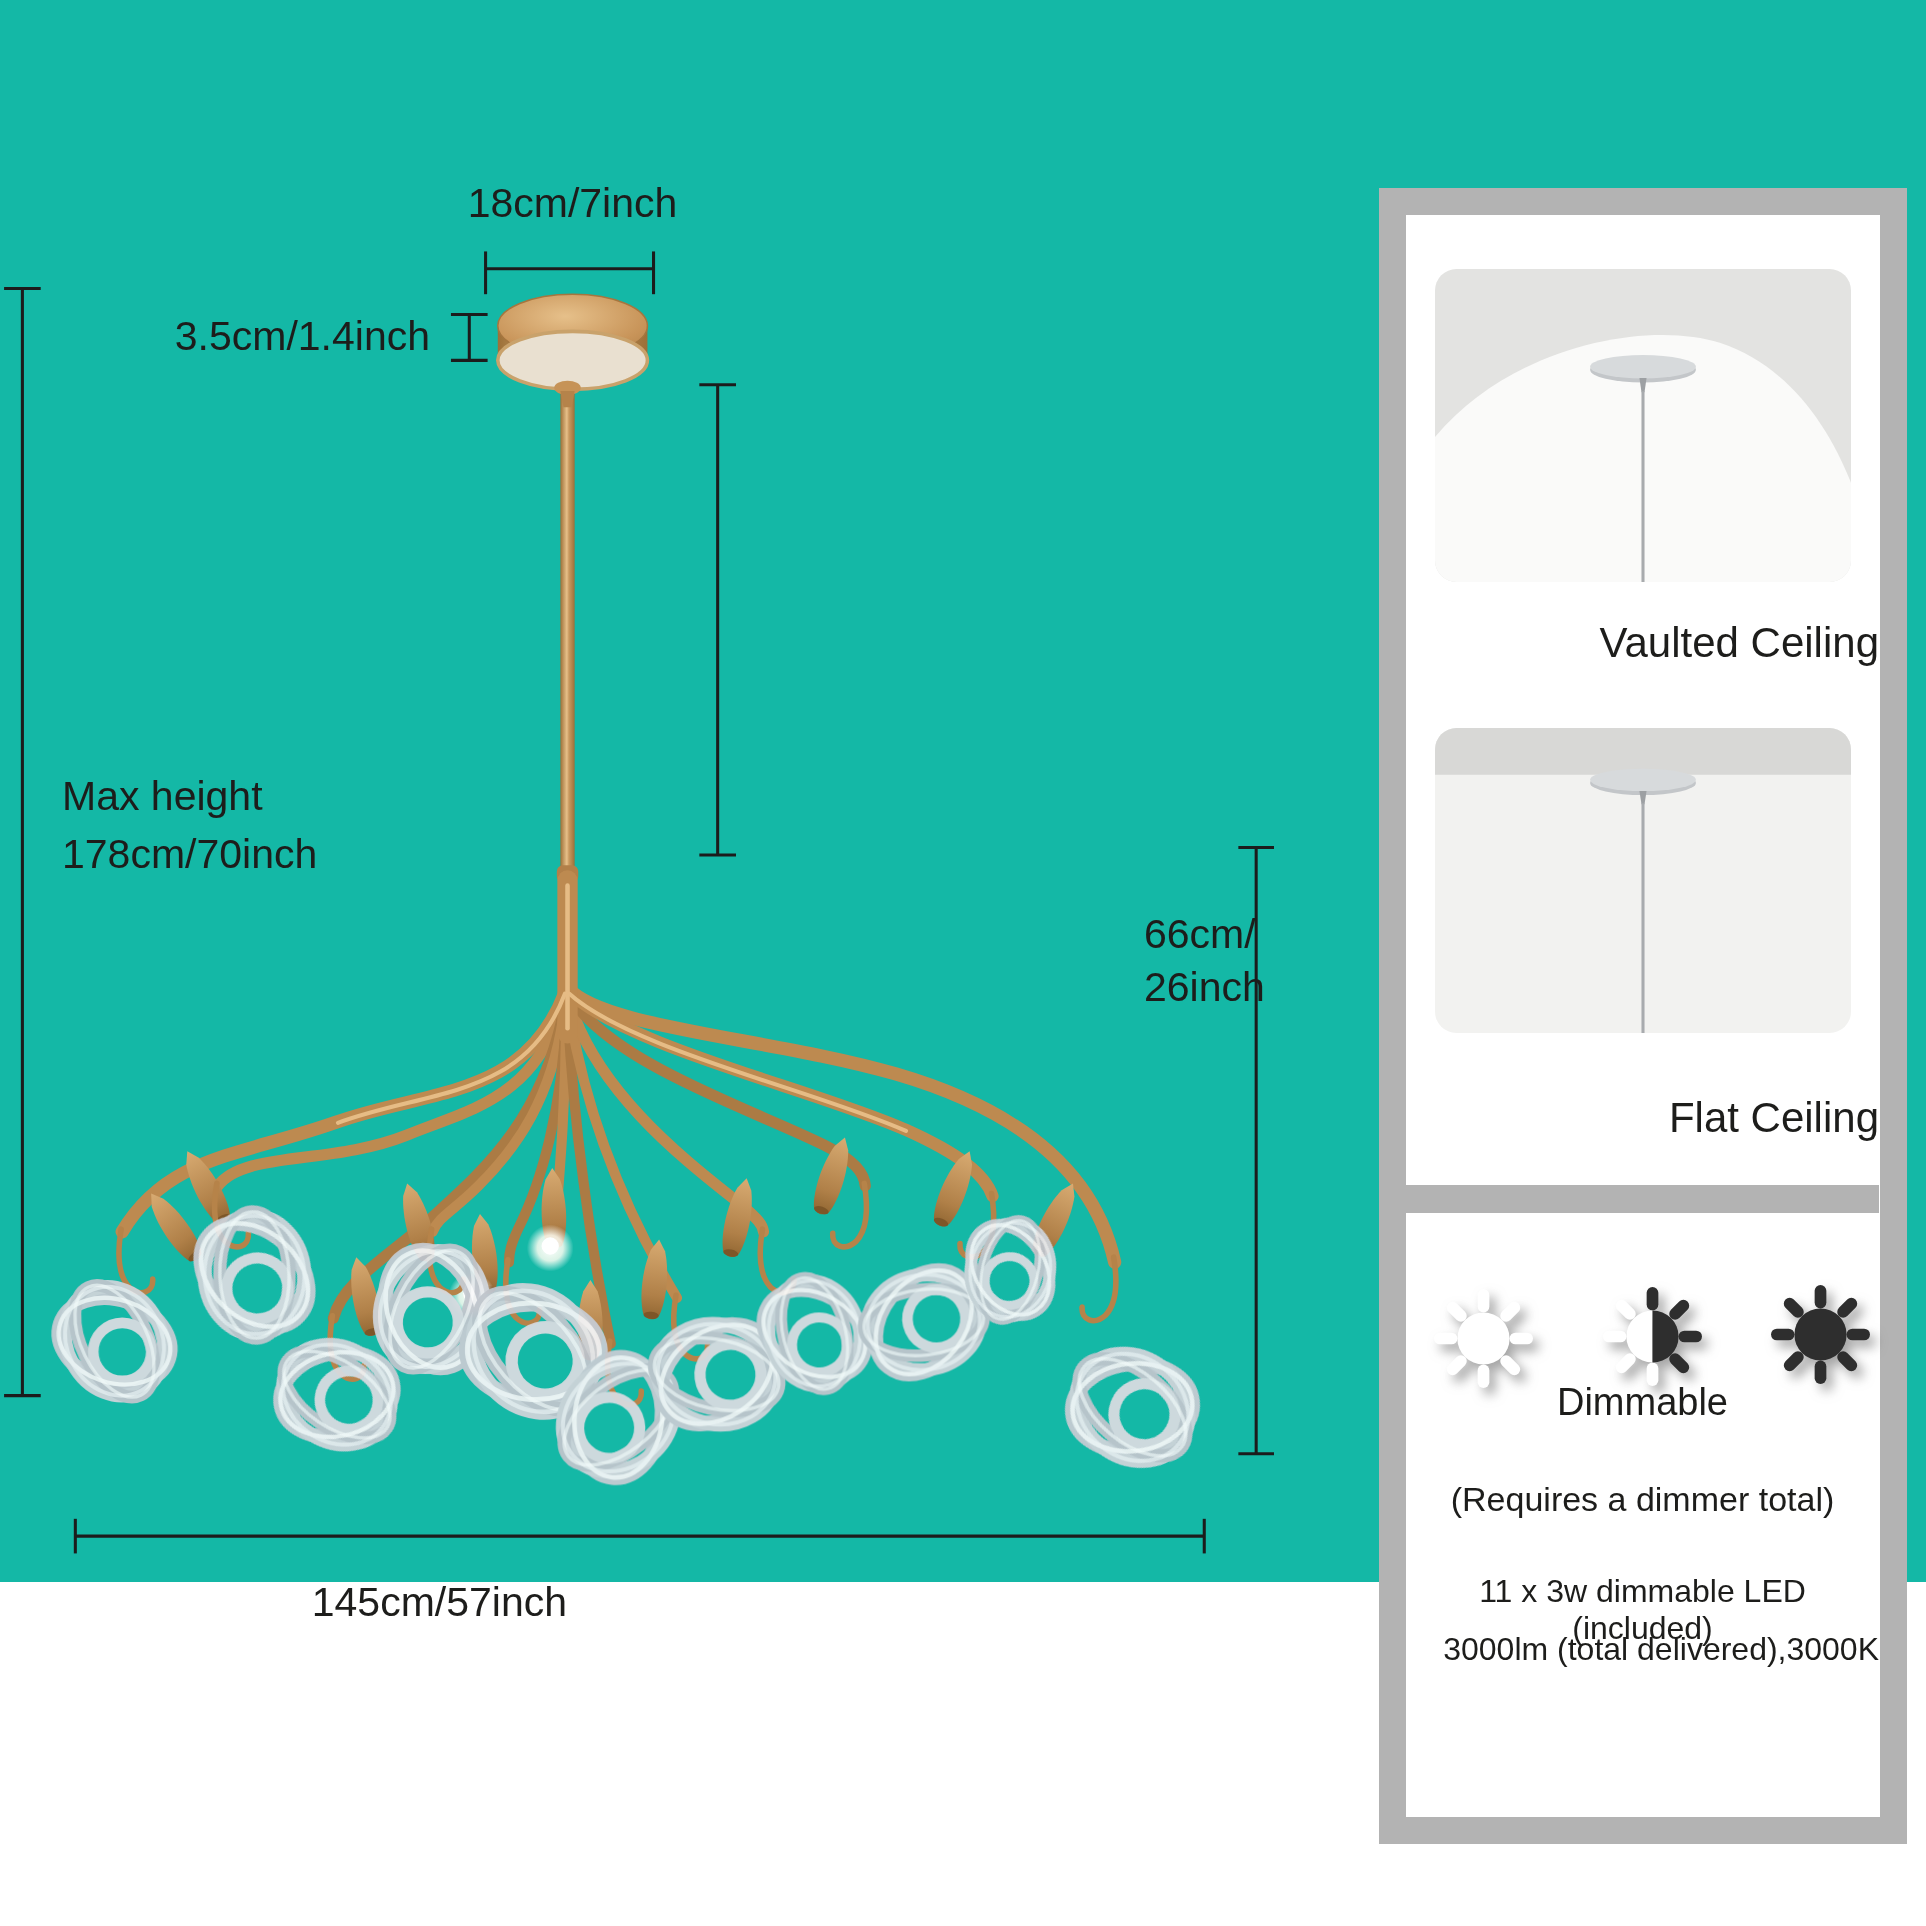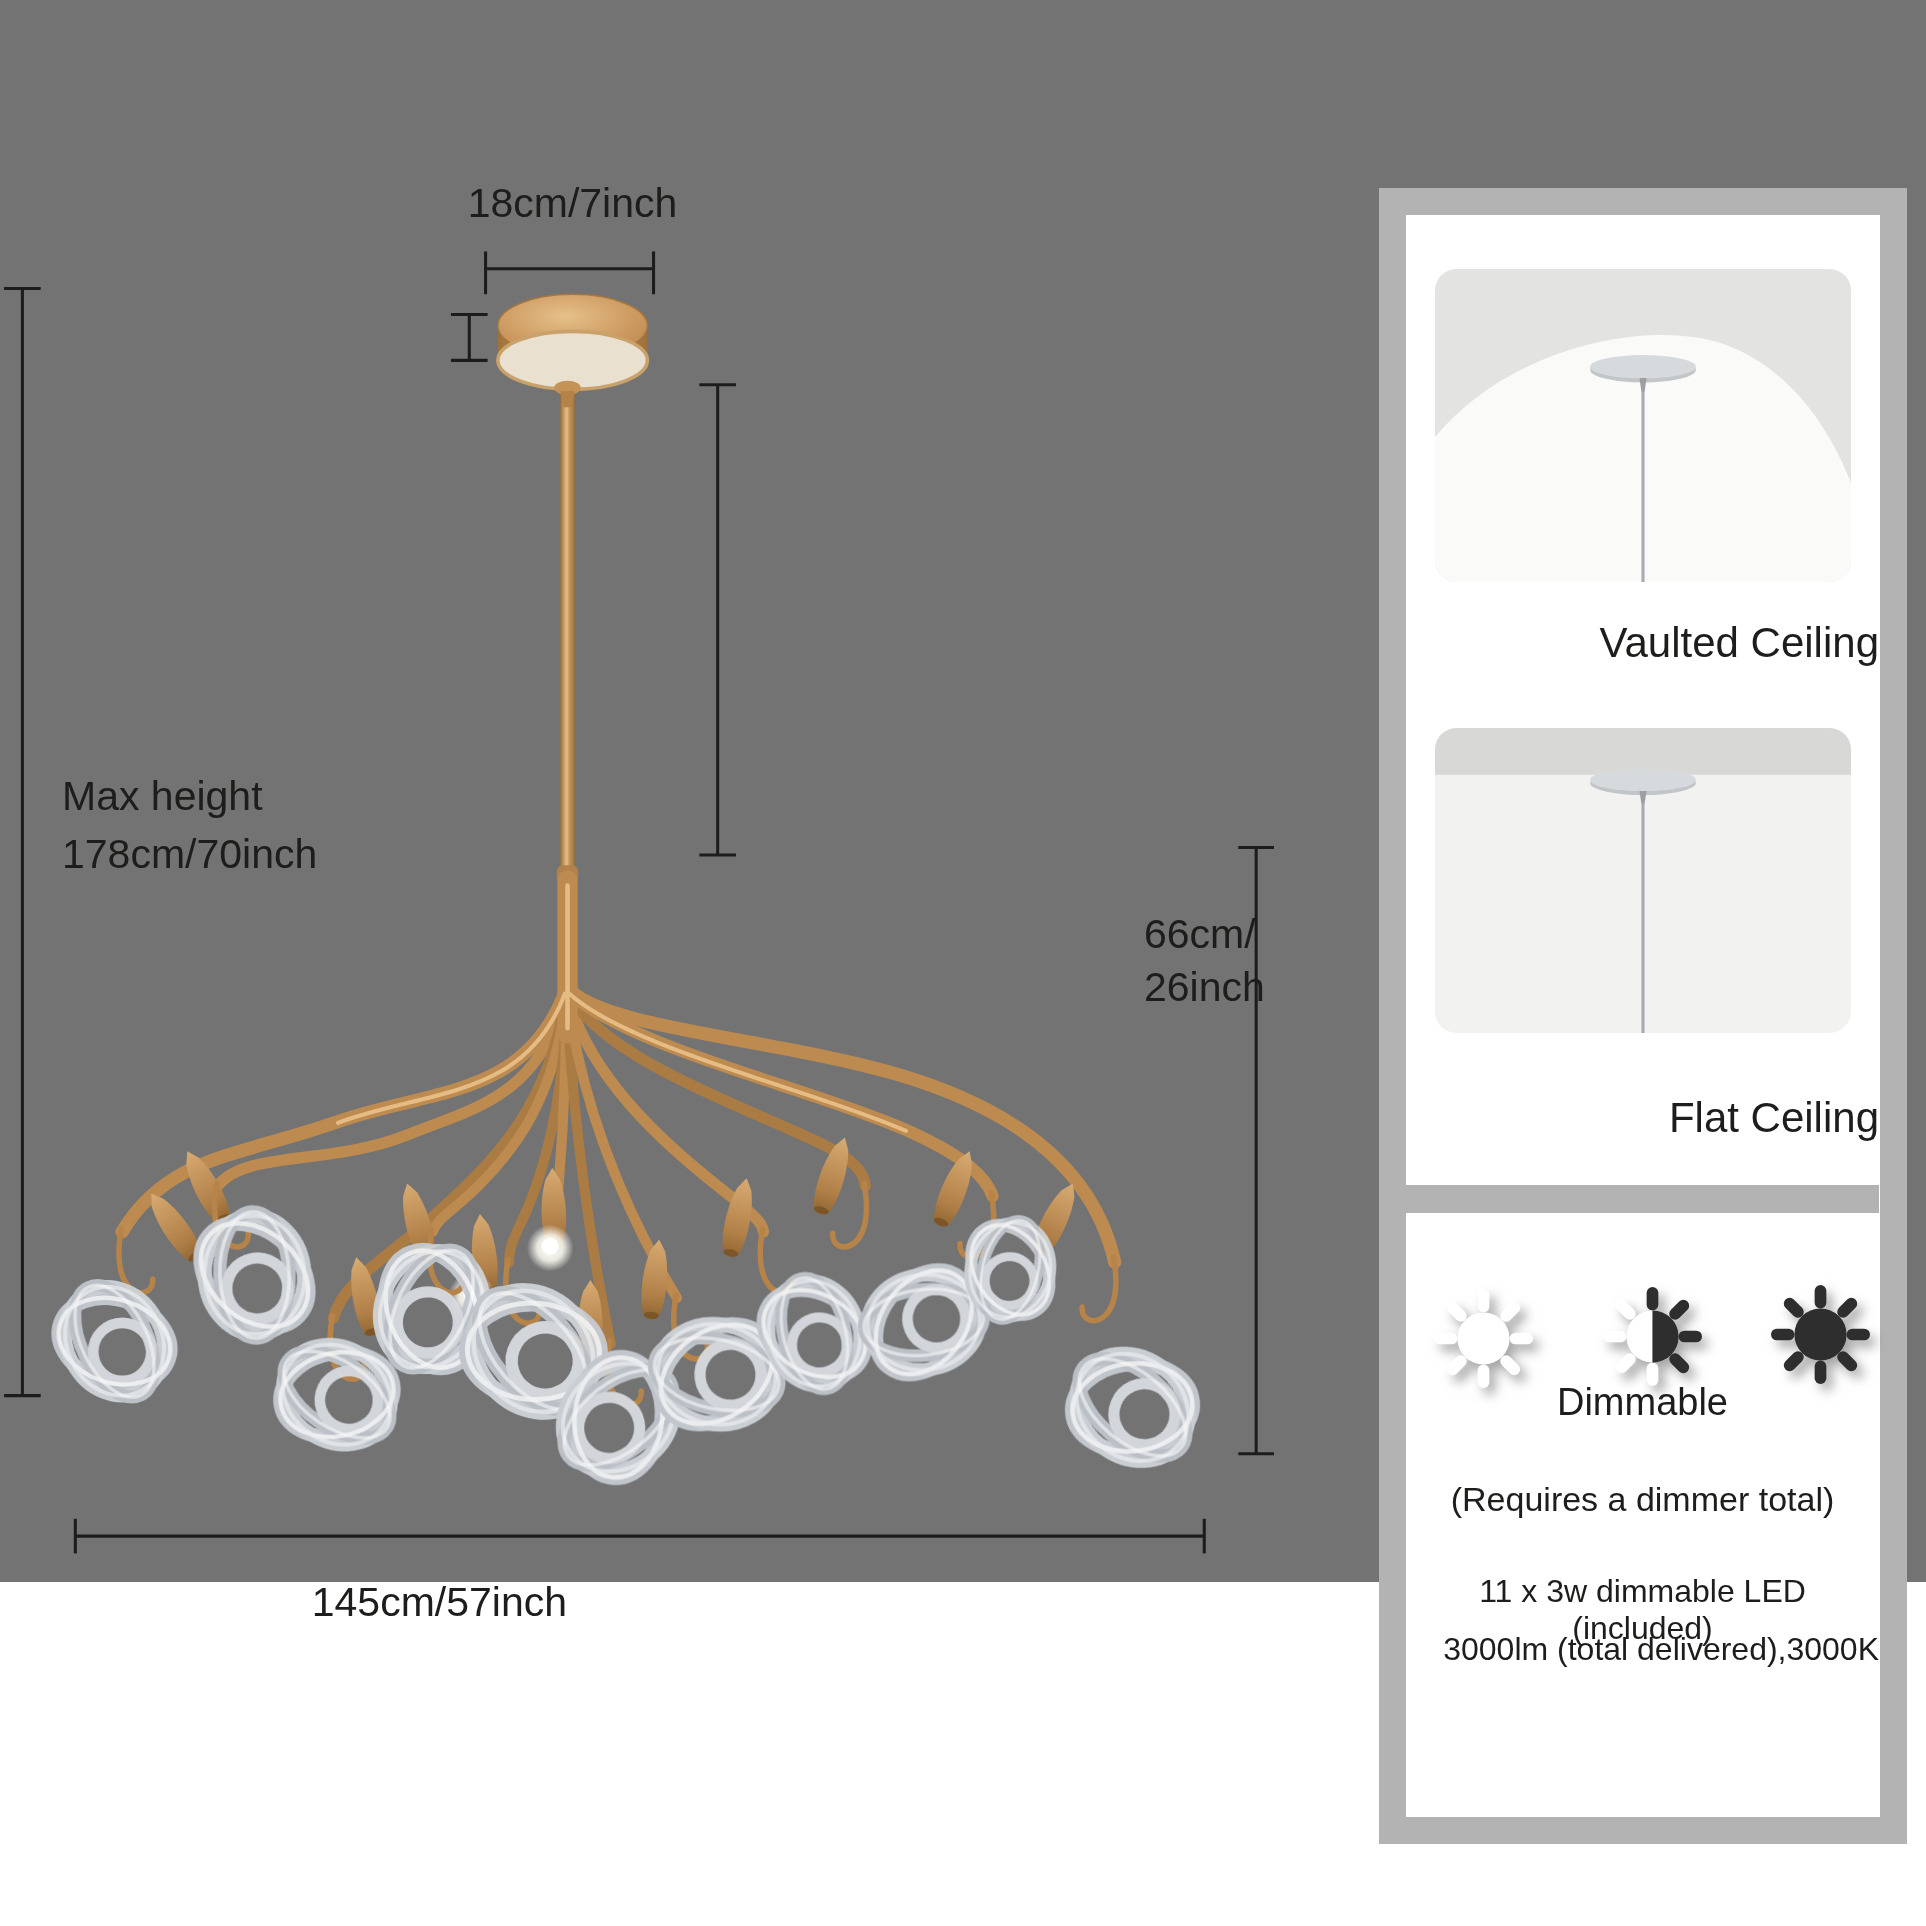--- a/index.html
+++ b/index.html
@@ -3,21 +3,21 @@
 <meta charset="utf-8">
 <style>
   :root{
     --gold:#bf8c52; --gold-dark:#a0713d; --gold-light:#e0b278;
     --glass:#c9ced5; --dimension-line:#1c1c1c; --text:#1d1d1b;
     --frame-gray:#b3b3b3; --sun-dark:#2e2e2e; --canopy-face:#e9e0d0;
   }
   *{box-sizing:border-box;margin:0;padding:0}
   html,body{width:1926px;height:1926px;background:#ffffff;overflow:hidden}
   body{font-family:"Liberation Sans", sans-serif;color:var(--text)}
-  .stage{position:absolute;inset:0;width:1926px;height:1582px;background:#737373}
+  .stage{position:absolute;inset:0;width:1926px;height:1582px;background:#14b8a6}
   .art{position:absolute;left:0;top:0;width:1926px;height:1926px}
 
   .lbl{position:absolute;font-size:41px;line-height:54px;color:var(--text);white-space:pre}
 
   .l-canopy-w{left:420px;top:176px;width:305px;text-align:center}
   .l-canopy-h{left:150px;top:309px;width:280px;text-align:right}
   .l-rod{left:783px;top:477px;line-height:56px}
   .l-max{left:62px;top:767px;line-height:58px}
   .l-body-h{left:1144px;top:908px;line-height:53px}
   .l-width{left:262px;top:1575px;width:305px;text-align:right}
@@ -200,20 +200,21 @@
         <use href="#knot" transform="translate(1408,2700) rotate(-52)"></use>
         <use href="#knot" transform="translate(1600,2620) rotate(12) scale(0.9)"></use>
         <use href="#knot" transform="translate(1815,2598) rotate(-70) scale(0.95)"></use>
         <use href="#knot" transform="translate(1985,2495) rotate(40) scale(0.8)"></use>
         <use href="#knot" transform="translate(2225,2765) rotate(-24)"></use>
       </g>
     </g>
   </svg>
 
   <div class="lbl l-canopy-w">18cm/7inch</div>
+  <div class="lbl l-canopy-h">3.5cm/1.4inch</div>
   <div class="lbl l-max"><span>Max height</span><br><span>178cm/70inch</span></div>
   <div class="lbl l-body-h"><span>66cm/</span><br><span>26inch</span></div>
   <div class="lbl l-width">145cm/57inch</div>
 
   <div class="right-frame">
 
     <div>
       <div class="mount-img vaulted">
         <svg viewBox="0 0 818 615" preserveAspectRatio="none">
           <rect width="818" height="615" fill="#e3e3e1"></rect>

